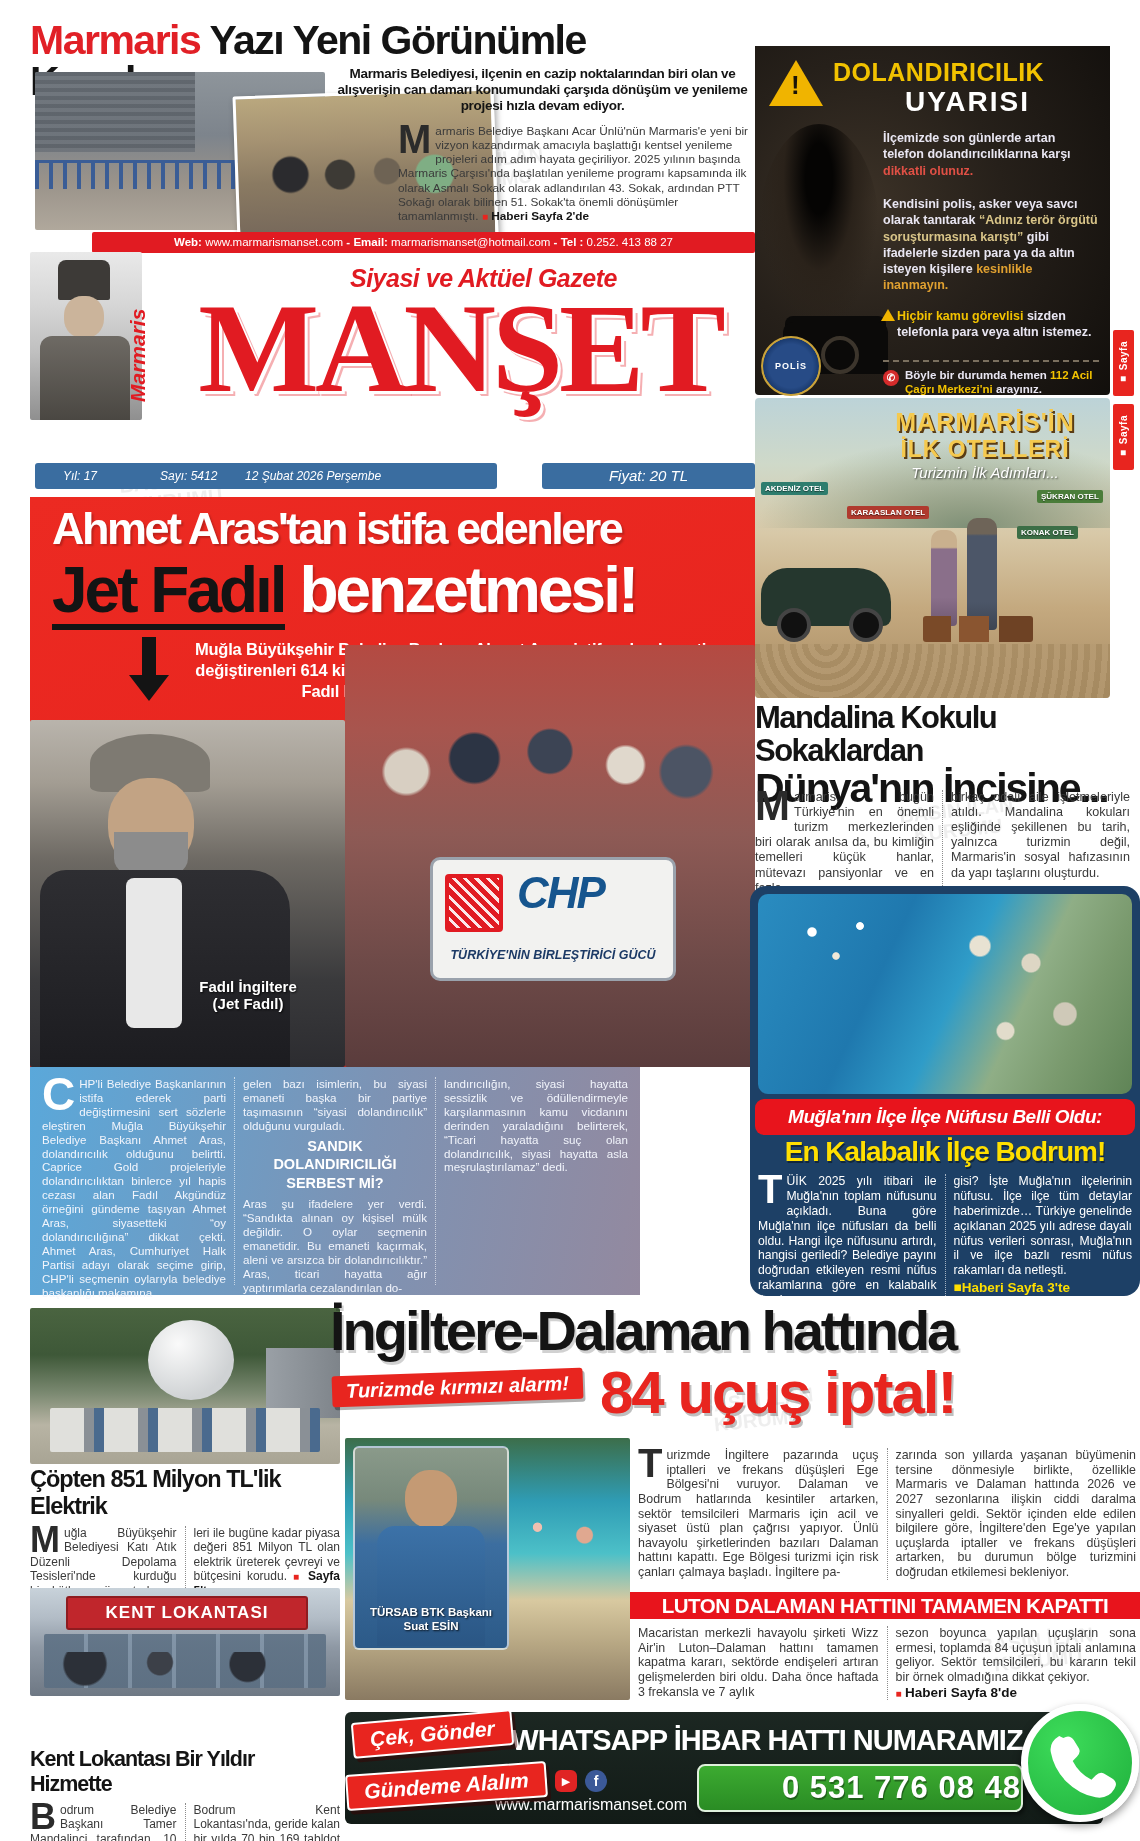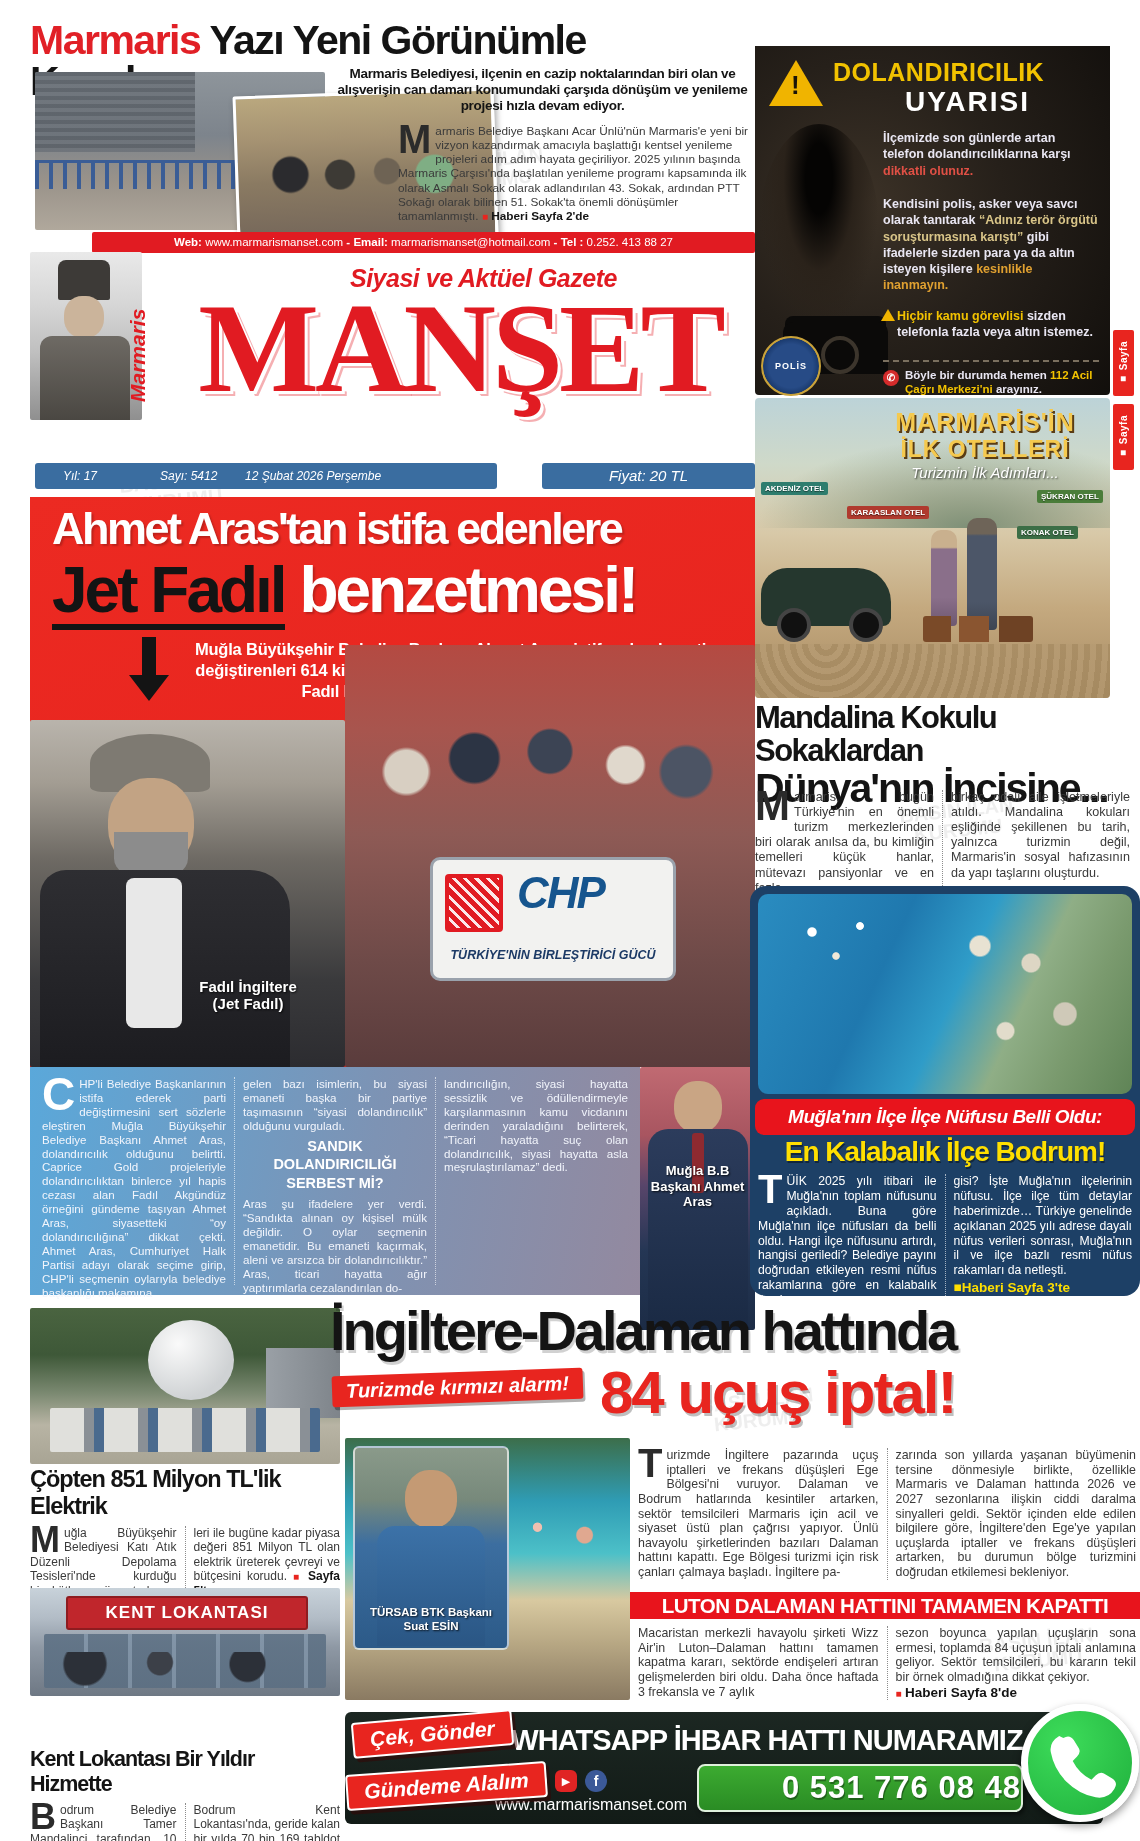--- a/index.html
+++ b/index.html
@@ -85,21 +85,21 @@
         <span style="color:#fff;font-size:9px;font-weight:700;line-height:56px;letter-spacing:1px;">POLİS</span>
       </div>
       <div class="abs" style="left:128px;top:84px;width:214px;font-weight:700;font-size:12.5px;line-height:1.3;color:#e9e6f2;">
         <span>İlçemizde son günlerde artan telefon dolandırıcılıklarına karşı </span><span style="color:#e05045;">dikkatli olunuz.</span>
       </div>
       <div class="abs" style="left:128px;top:150px;width:216px;font-weight:700;font-size:12.5px;line-height:1.3;color:#e9e6f2;">
         <span>Kendisini polis, asker veya savcı olarak tanıtarak </span><span style="color:#d8c488;">“Adınız terör örgütü soruşturmasına karıştı”</span><span> gibi ifadelerle sizden para ya da altın isteyen kişilere </span><span style="color:#e0a030;">kesinlikle inanmayın.</span>
       </div>
       <div class="abs" style="left:142px;top:262px;width:202px;font-weight:700;font-size:12.5px;line-height:1.3;color:#e9e6f2;">
         <span style="position:absolute;left:-16px;top:1px;width:0;height:0;border-left:7px solid transparent;border-right:7px solid transparent;border-bottom:12px solid #f0b400;"></span>
-        <span style="color:#f2c200;">Hiçbir kamu görevlisi</span><span> sizden telefonla fazla veya altın istemez.</span>
+        <span style="color:#f2c200;">Hiçbir kamu görevlisi</span><span> sizden telefonla para veya altın istemez.</span>
       </div>
       <div class="abs" style="left:128px;top:314px;width:216px;border-top:2px dashed #7a6f5e;"></div>
       <div class="abs" style="left:150px;top:322px;width:196px;font-weight:700;font-size:11.5px;line-height:1.25;color:#e9e6f2;">
         <span style="position:absolute;left:-22px;top:2px;width:16px;height:16px;border-radius:50%;background:#d42b2b;color:#fff;font-size:10px;text-align:center;line-height:16px;">✆</span>
         <span>Böyle bir durumda hemen </span><span style="color:#f2c200;">112 Acil Çağrı Merkezi'ni</span><span> arayınız.</span>
       </div>
     </div>
   </div>
   <div class="abs vstrip" style="left:1113px;top:330px;width:21px;height:66px;line-height:21px;">■ Sayfa 4'te</div>
 
@@ -196,27 +196,20 @@
     <div class="col" style="color:#f2f5fc;font-size:11.6px;line-height:1.2;">
       <span>gelen bazı isimlerin, bu siyasi emaneti başka bir partiye taşımasının “siyasi dolandırıcılık” olduğunu vurguladı.</span>
       <div style="text-align:center;font-weight:700;font-size:14.5px;margin:4px 8px;color:#fff;line-height:1.3;">SANDIK DOLANDIRICILIĞI SERBEST Mİ?</div>
       <span>Aras şu ifadelere yer verdi. “Sandıkta alınan oy kişisel mülk değildir. O oylar seçmenin emanetidir. Bu emaneti kaçırmak, aleni ve arsızca bir dolandırıcılıktır.” Aras, ticari hayatta ağır yaptırımlarla cezalandırılan do-</span>
     </div>
     <div class="col" style="color:#f2f5fc;font-size:11.6px;line-height:1.2;">
       <span>landırıcılığın, siyasi hayatta sessizlik ve ödüllendirmeyle karşılanmasının kamu vicdanını derinden yaraladığını belirterek, “Ticari hayatta suç olan dolandırıcılık, siyasi hayatta asla meşrulaştırılamaz” dedi.</span>
     </div>
   </div>
 
-  <div class="photo abs" style="left:640px;top:1067px;width:115px;height:263px;background:
-       linear-gradient(180deg,#c06a72 0%,#a85560 26%,#58456a 45%,#243654 70%,#1c2c46 100%);">
-    <div class="abs" style="left:34px;top:14px;width:48px;height:52px;background:#c9a584;border-radius:46%;"></div>
-    <div class="abs" style="left:8px;top:62px;width:100px;height:200px;background:linear-gradient(180deg,#2c3c5c,#1a2a44);border-radius:20px 20px 0 0;"></div>
-    <div class="abs" style="left:52px;top:66px;width:12px;height:60px;background:#8e2a30;border-radius:3px;"></div>
-    <div class="cap abs" style="left:4px;top:96px;width:107px;font-size:13px;line-height:1.2;">Muğla B.B Başkanı Ahmet Aras</div>
-  </div>
 
   <div class="abs" style="left:755px;top:702px;width:385px;height:182px;">
     <div class="hl" style="font-size:31px;line-height:1.05;">Mandalina Kokulu Sokaklardan</div>
     <div class="hl" style="font-size:41px;line-height:1.05;letter-spacing:-2px;">Dünya'nın İncisine...</div>
     <div class="cols abs" style="left:0;top:88px;width:375px;">
       <div class="col body-txt" style="font-size:12.6px;">
         <span class="dc">M</span><span>armaris, bugün Türkiye'nin en önemli turizm merkezlerinden biri olarak anılsa da, bu kimliğin temelleri küçük hanlar, mütevazı pansiyonlar ve en fazla</span>
       </div>
       <div class="col body-txt" style="font-size:12.6px;">
         <span>birkaç odalı aile işletmeleriyle atıldı. Mandalina kokuları eşliğinde şekillenen bu tarih, yalnızca turizmin değil, Marmaris'in sosyal hafızasının da yapı taşlarını oluşturdu.</span>

